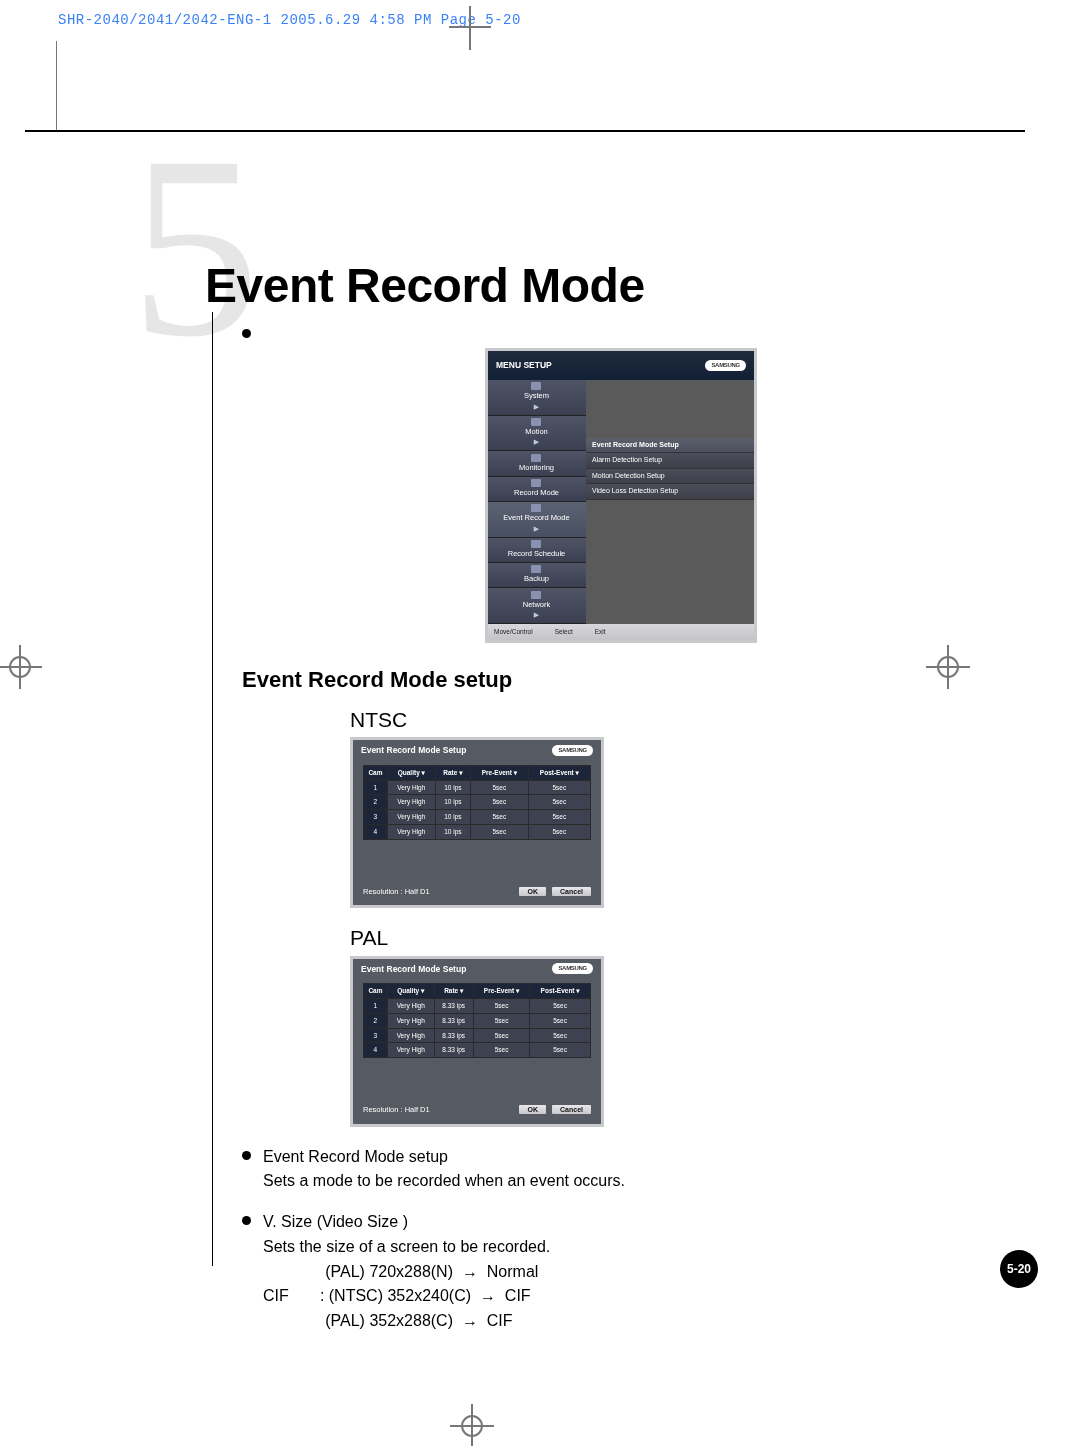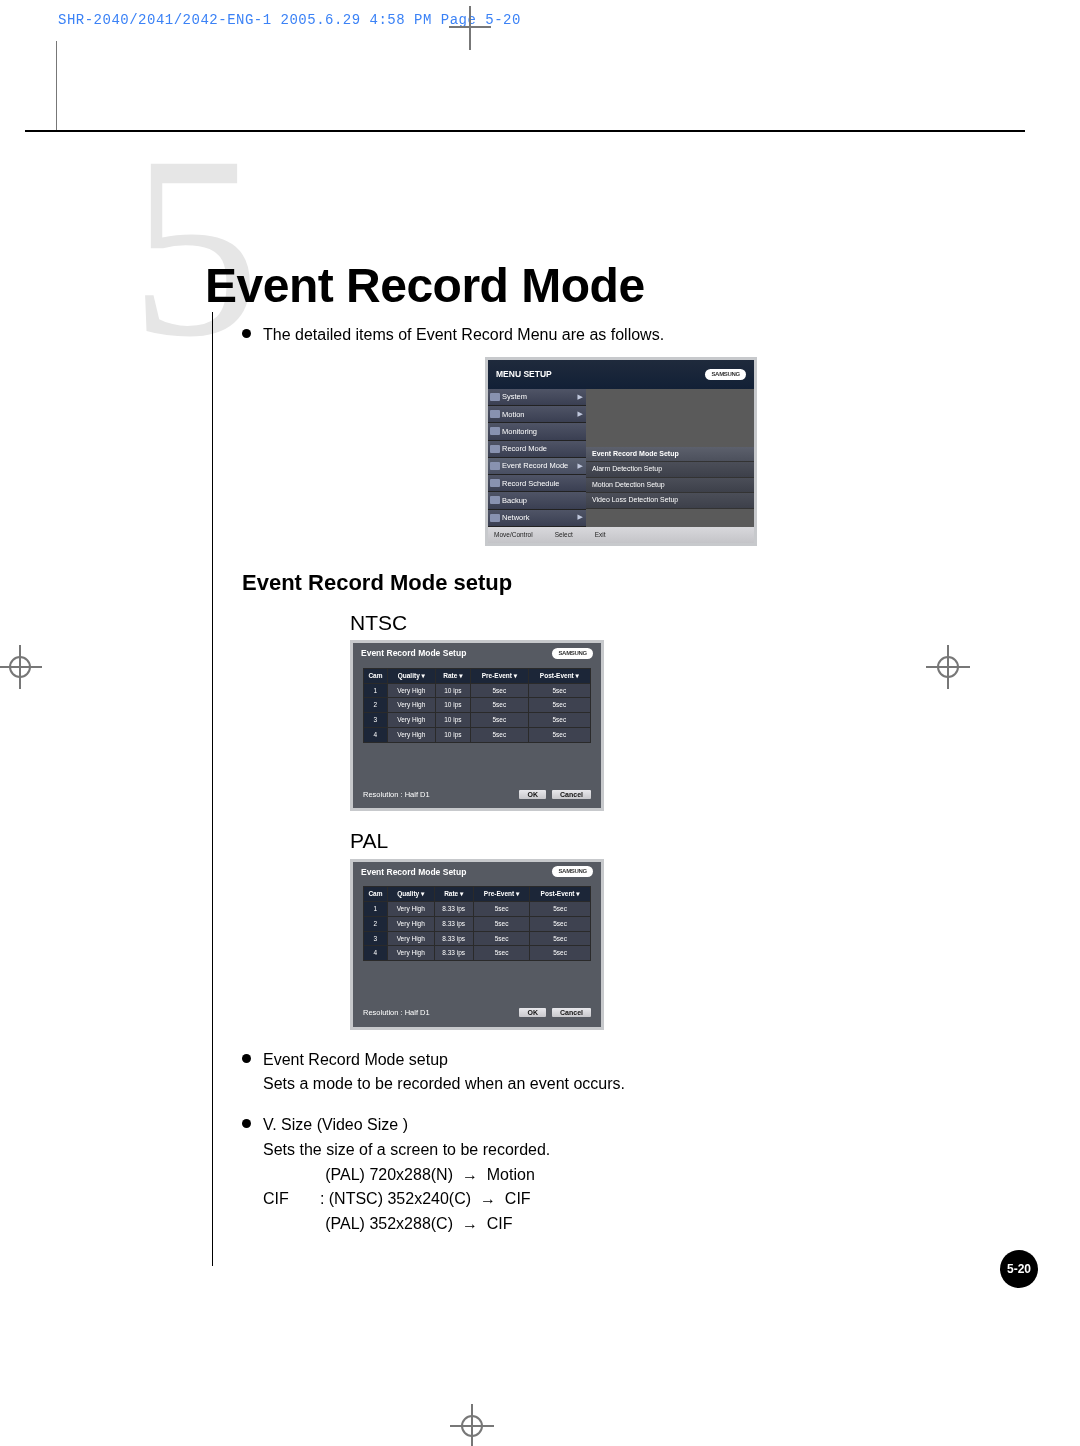--- a/index.html
+++ b/index.html
@@ -142,20 +142,21 @@
     width: 98px;
   }
   .left-menu .m-item {
     background: linear-gradient(#4f5466, #3a3f52);
     border-bottom: 1px solid #222;
     padding: 2.5px 3px 2.5px 2px;
     display: flex;
     align-items: center;
     justify-content: space-between;
     font-size: 7.5px;
+    flex-direction: column;
   }
   .left-menu .m-item.active {
     background: linear-gradient(#5b6272, #494f62);
   }
   .m-icon {
     width: 10px; height: 8px;
     display: inline-block;
     margin-right: 2px;
     background: #8892b0;
     border-radius: 1px;
@@ -317,21 +318,20 @@
 <div class="hr-line"></div>
 
 <div class="big-five">5</div>
 <div class="title">Event Record Mode</div>
 <div class="vline-left"></div>
 
 <div class="content">
 
   <div class="bullet-row">
     <span class="bullet-dot"></span>
-    <span>The detailed items of Event Record Menu are as follows.</span>
   </div>
 
   <div class="menu-screenshot">
     <div class="menu-title-bar">
       <span>MENU SETUP</span>
       <span class="samsung-badge">SAMSUNG</span>
     </div>
     <div class="submenu-row">
       <div class="left-menu">
         <div class="m-item">
@@ -510,21 +510,21 @@
       <div class="body-line">Event Record Mode setup</div>
       <div class="body-line">Sets a mode to be recorded when an event occurs.</div>
     </div>
   </div>
 
   <div class="bullet-row" style="margin-top:16px">
     <span class="bullet-dot"></span>
     <div>
       <div class="body-line">V. Size (Video Size )</div>
       <div class="body-line">Sets the size of a screen to be recorded.</div>
-      <div class="body-line" style="white-space:pre">              (PAL) 720x288(N)  →  Motion</div>
+      <div class="body-line" style="white-space:pre">              (PAL) 720x288(N)  →  Normal</div>
       <div class="body-line" style="white-space:pre">CIF       : (NTSC) 352x240(C)  →  CIF</div>
       <div class="body-line" style="white-space:pre">              (PAL) 352x288(C)  →  CIF</div>
     </div>
   </div>
 
 </div>
 
 <div class="page-badge">5-20</div>
 
 <div class="side-registration left">

